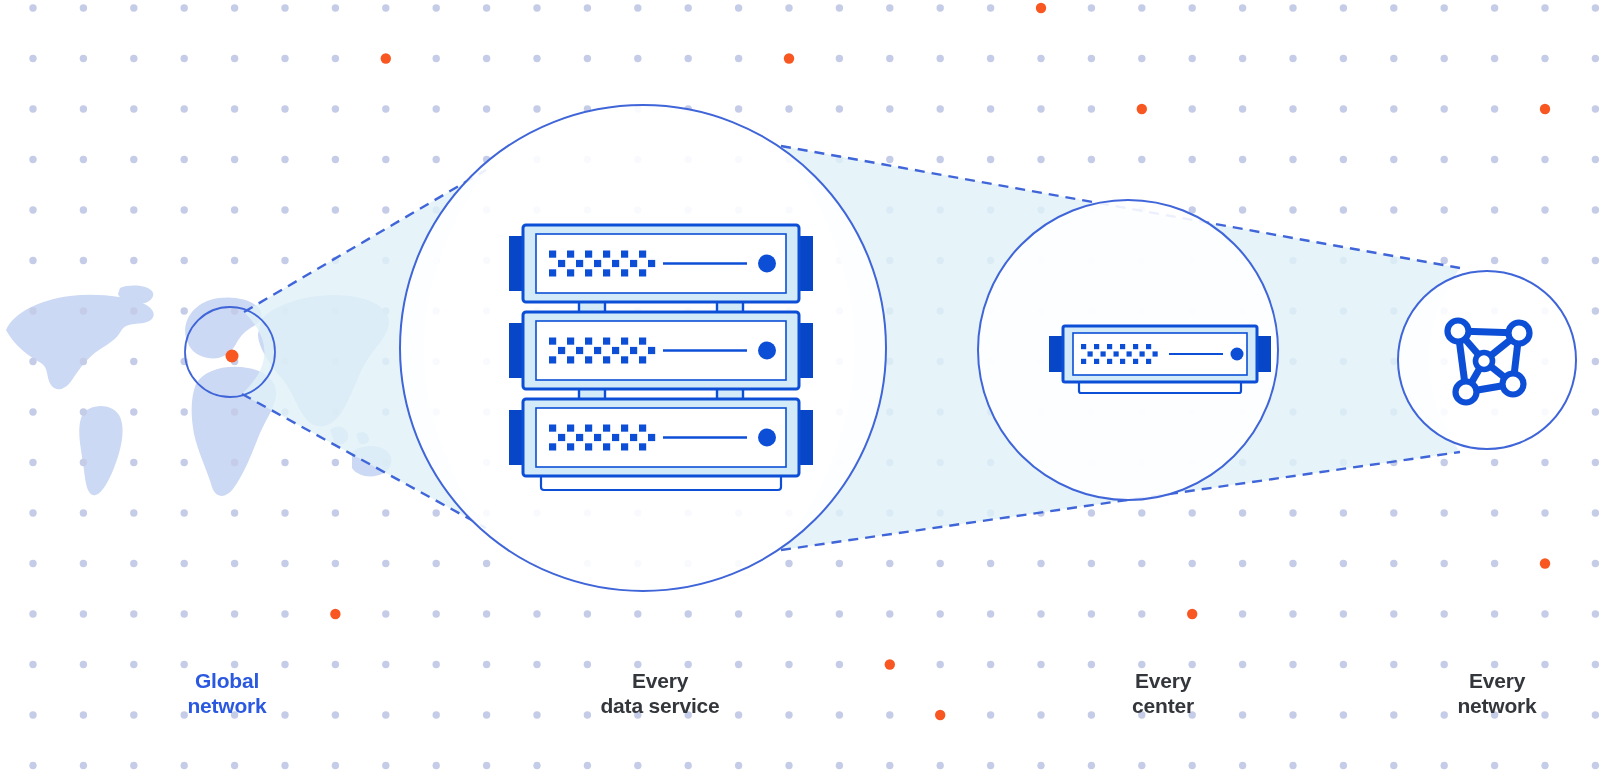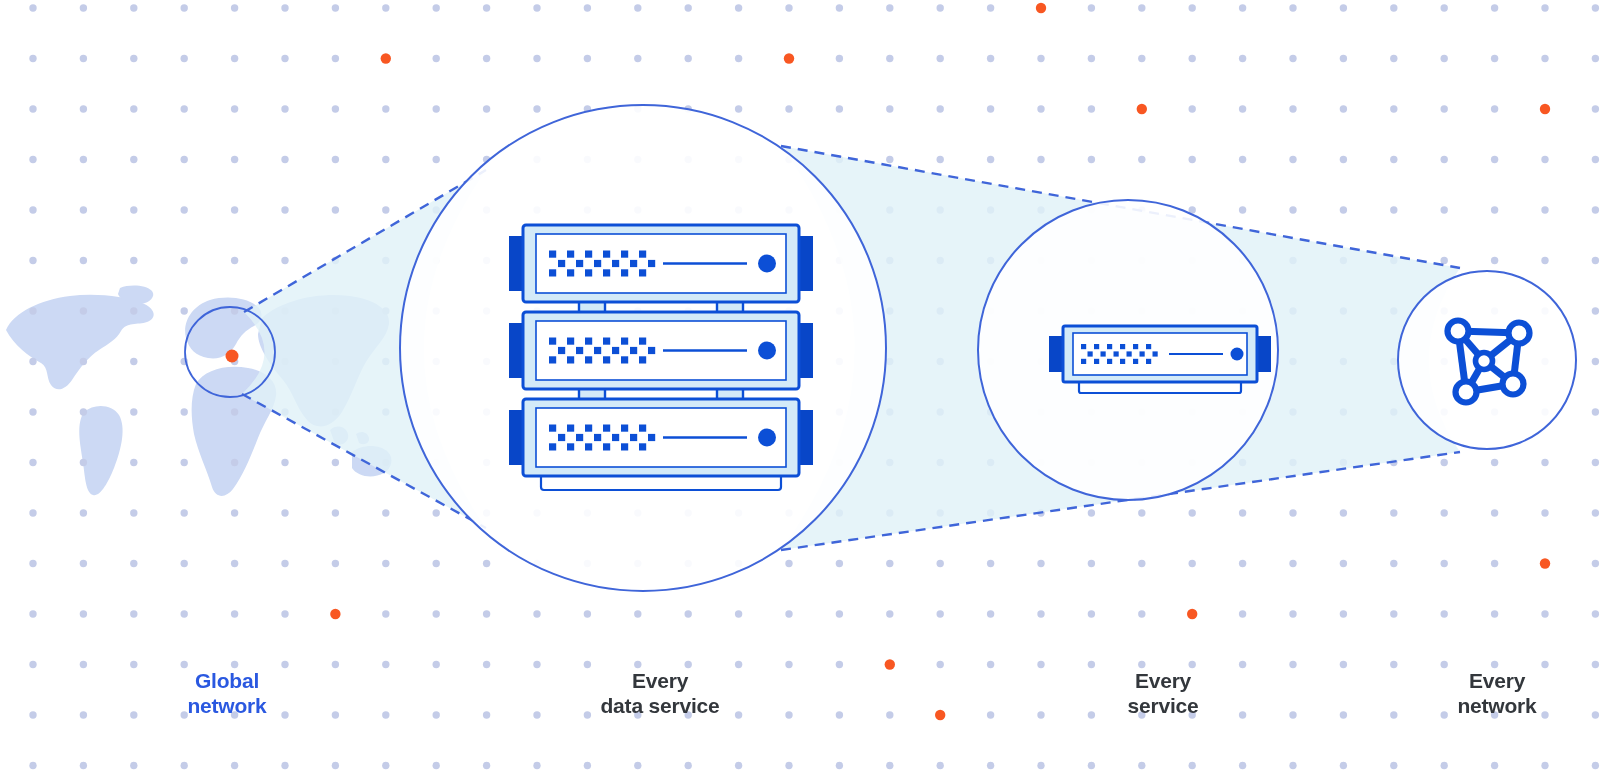--- a/index.html
+++ b/index.html
@@ -724,19 +724,19 @@
   <div class="label blue" style="left:227px;top:668px">
     <div>Global</div>
     <div>network</div>
   </div>
   <div class="label" style="left:660px;top:668px">
     <div>Every</div>
     <div>data service</div>
   </div>
   <div class="label" style="left:1163px;top:668px">
     <div>Every</div>
-    <div>service</div>
+    <div>center</div>
   </div>
   <div class="label" style="left:1497px;top:668px">
     <div>Every</div>
     <div>network</div>
   </div>
 </div>
 
 </body></html>

